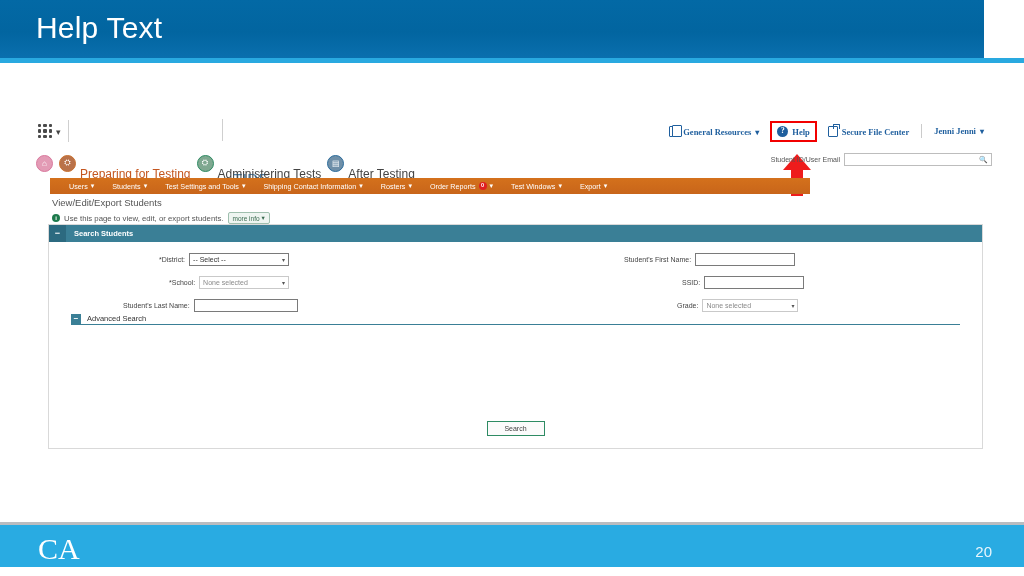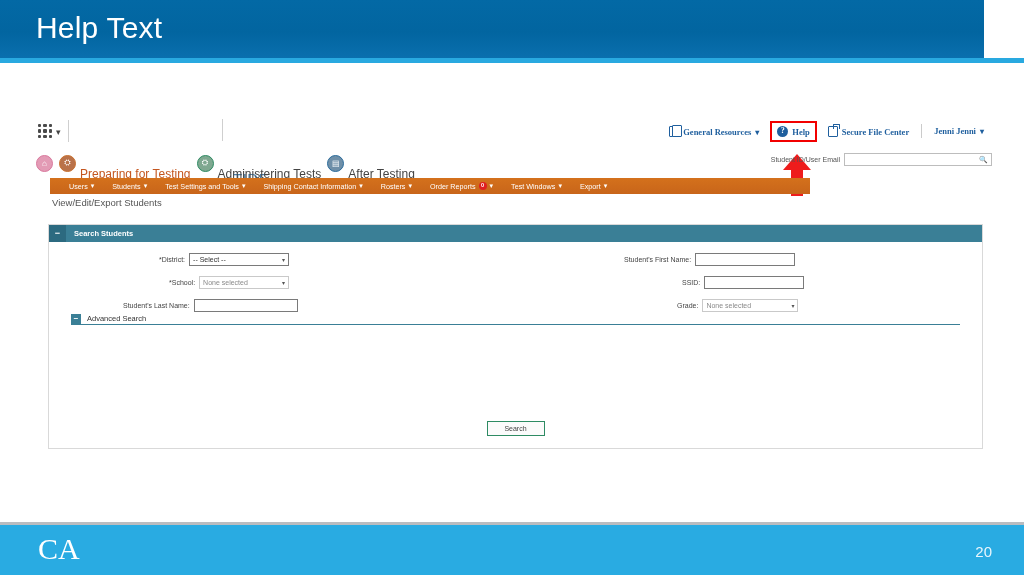--- a/index.html
+++ b/index.html
@@ -311,21 +311,21 @@
     display: flex; justify-content: center;
   }
 
   
   .foot-rule {
     position: absolute; left: 0; top: 522px;
     width: 1024px; height: 3px; background: #b9bcc0;
   }
   .slide-footer {
     position: absolute; left: 0; top: 525px;
-    width: 1024px; height: 50px;
+    width: 1024px; height: 42px;
     background: #29abe2;
   }
   .ca-logo {
     position: absolute; left: 38px; top: 9px;
     font-size: 30px; color: #ffffff; line-height: 1;
     font-family: "Liberation Serif", serif;
   }
   .page-num {
     position: absolute; right: 32px; top: 18px;
     font-size: 15px; color: #e8f6fd;
@@ -451,20 +451,28 @@
         <span>Test Windows</span>
         <span class="caret">▾</span>
       </div>
       <div class="menu-item">
         <span>Export</span>
         <span class="caret">▾</span>
       </div>
     </div>
 
     <div class="page-title">View/Edit/Export Students</div>
+    <div class="page-info">
+      <span class="info-icon">i</span>
+      <span class="page-info-text">Use this page to view, edit, or export students.</span>
+      <span class="more-info-btn">
+        <span>more info</span>
+        <span>▾</span>
+      </span>
+    </div>
 
     <div class="panel">
 
       <div class="panel-head">
         <div class="minus">−</div>
         <div class="panel-head-title">Search Students</div>
       </div>
 
       <div class="fields-top">
 

